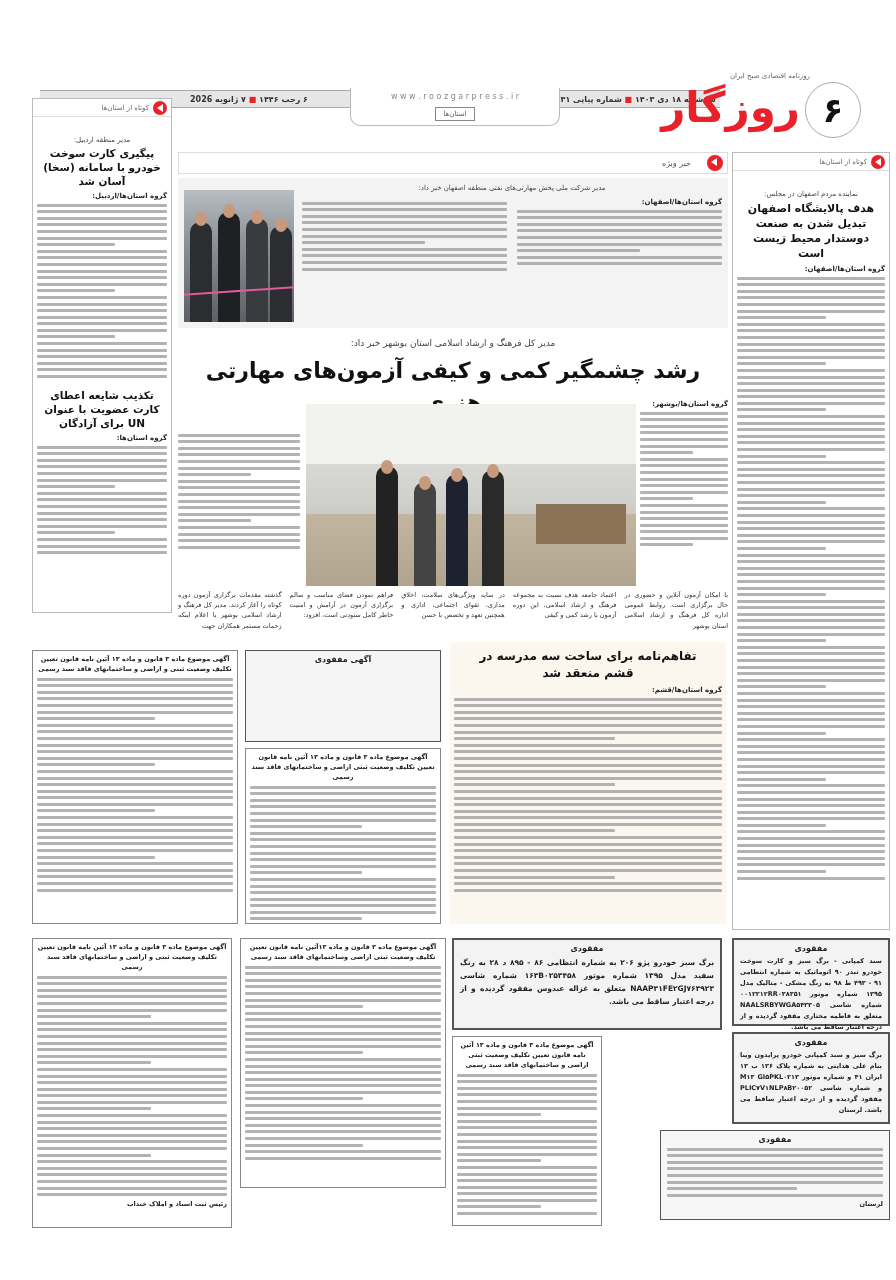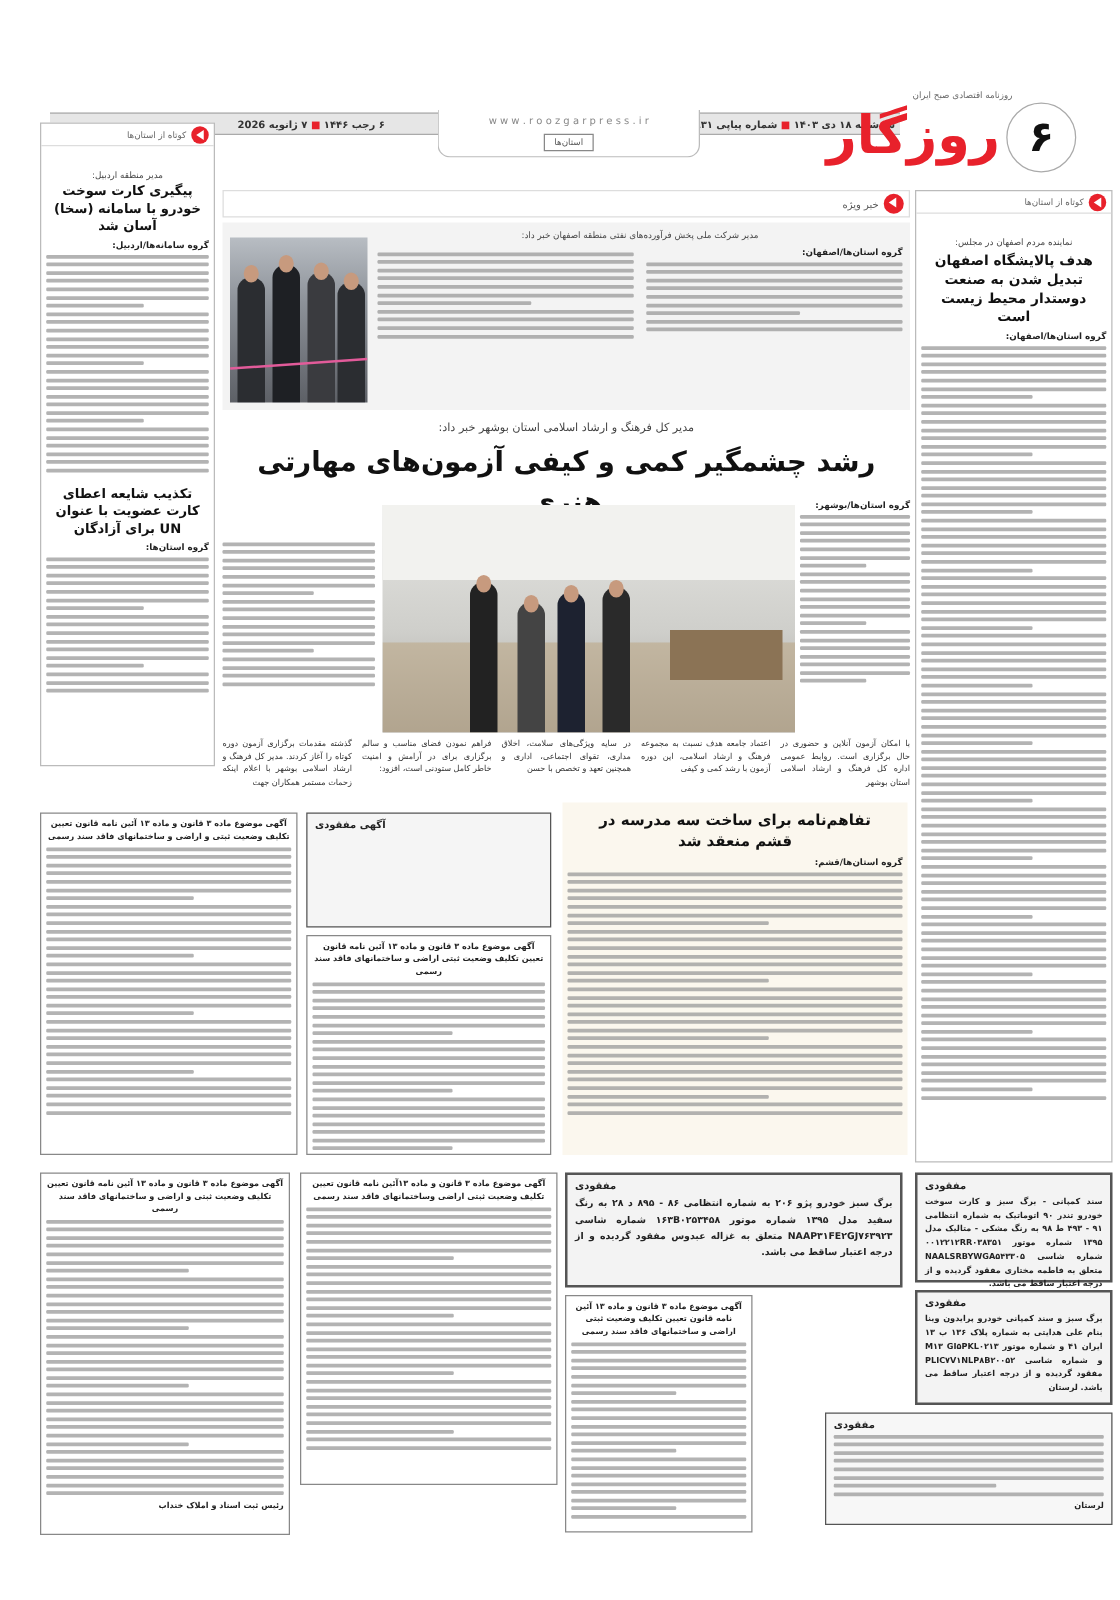--- a/index.html
+++ b/index.html
@@ -20,21 +20,21 @@
   .red-dot{width:14px;height:14px;border-radius:50%;background:#e8212b;display:inline-block;position:relative}
   .red-dot::after{content:"";position:absolute;left:4px;top:3px;border-right:6px solid #fff;border-top:4px solid transparent;border-bottom:4px solid transparent}
   .kicker{font-size:7px;color:#444;text-align:center;margin-top:19px}
   .htitle{font-weight:bold;text-align:center;color:#111}
   .source{font-size:7px;font-weight:bold;margin:4px 4px 2px 4px}
   
   .lines{margin:0 4px}
   .lines span{display:block;height:3px;background:#9a9a9a;margin:3.6px 0;border-radius:1px;opacity:.75}
   
   .ad{border:2px solid #555;background:#fff;padding:4px 6px}
-  .ad-title{font-size:8px;font-weight:bold;text-align:left;margin-bottom:3px}
+  .ad-title{font-size:8px;font-weight:bold;text-align:center;margin-bottom:3px}
   .ad-body{font-size:7.5px;font-weight:bold;line-height:13px;text-align:justify;color:#222}
   .photo{background:linear-gradient(180deg,#b8bdc3 0%,#8c9198 40%,#5d6066 100%);overflow:hidden}
   .person{position:absolute;bottom:0;width:22px;border-radius:10px 10px 0 0;background:#2b2d31}
   .head{position:absolute;width:12px;height:14px;border-radius:50%;background:#c79a7e}
 </style>
 </head>
 <body>
 
 <div class="abs" id="tagline">روزنامه اقتصادی صبح ایران</div>
 <div class="abs" id="hdr-bar">
@@ -156,21 +156,21 @@
     </div>
 </div>
 
 <div class="abs side-box" style="left:32px;top:98px;width:140px;height:515px">
   <div class="side-tab">
       <span class="red-dot"></span>
       <span>کوتاه از استان‌ها</span>
     </div>
   <div class="kicker">مدیر منطقه اردبیل:</div>
   <div class="htitle" style="font-size:10.5px;line-height:14px;margin:2px 6px">پیگیری کارت سوخت خودرو با سامانه (سخا) آسان شد</div>
-  <div class="source">گروه سامانه‌ها/اردبیل:</div>
+  <div class="source">گروه استان‌ها/اردبیل:</div>
   <div class="lines" id="ls-lines1">
       <span style="width: 100%; margin-right: auto;"></span>
       <span style="width: 100%; margin-right: auto;"></span>
       <span style="width: 100%; margin-right: auto;"></span>
       <span style="width: 100%; margin-right: auto;"></span>
       <span style="width: 100%; margin-right: auto;"></span>
       <span style="width: 100%; margin-right: auto;"></span>
       <span style="width: 60%; margin-right: auto;"></span>
       <span style="width: 100%; margin-right: auto;"></span>
       <span style="width: 100%; margin-right: auto;"></span>
@@ -209,38 +209,38 @@
       <span style="width: 100%; margin-right: auto;"></span>
       <span style="width: 100%; margin-right: auto;"></span>
       <span style="width: 100%; margin-right: auto;"></span>
       <span style="width: 60%; margin-right: auto;"></span>
       <span style="width: 100%; margin-right: auto;"></span>
       <span style="width: 100%; margin-right: auto;"></span>
       <span style="width: 100%; margin-right: auto;"></span>
     </div>
 </div>
 
-<div class="abs" style="left:178px;top:152px;width:550px;height:22px;border:1px solid #ddd;display:flex;align-items:center;gap:4px;padding-right:4px;font-size:8px;color:#555">
+<div class="abs" style="left:178px;top:152px;width:550px;height:22px;border:1px solid #ddd;display:flex;align-items:center;gap:16px;padding-right:4px;font-size:8px;color:#555">
   <span class="red-dot" style="width:16px;height:16px"></span>
     <span>خبر ویژه</span>
 </div>
 <div class="abs" style="left:178px;top:178px;width:550px;height:150px;background:#f3f3f3">
   <div class="abs photo" style="left:6px;top:12px;width:110px;height:132px">
     <div class="person" style="left:6px;height:100px"></div>
       <div class="head" style="left:11px;top:22px"></div>
     <div class="person" style="left:34px;height:110px;background:#1e2024"></div>
       <div class="head" style="left:39px;top:14px"></div>
     <div class="person" style="left:62px;height:104px;background:#3a3b3f"></div>
       <div class="head" style="left:67px;top:20px"></div>
     <div class="person" style="left:86px;height:96px"></div>
       <div class="head" style="left:91px;top:28px"></div>
     <div style="position:absolute;left:0;top:100px;width:110px;height:2px;background:#e25b9a;transform:rotate(-4deg)"></div>
   </div>
   <div class="abs" style="right:6px;top:6px;width:420px">
-    <div class="kicker" style="margin-top:0">مدیر شرکت ملی پخش فرآورده‌های نفتی منطقه اصفهان خبر داد:</div>
+    <div class="kicker" style="margin-top:0">مدیر شرکت ملی پخش مهارتی‌های نفتی منطقه اصفهان خبر داد:</div>
     <div style="display:flex;gap:10px;margin-top:6px">
       <div style="flex:1">
         <div class="source" style="margin:0 0 2px">گروه استان‌ها/اصفهان:</div>
         <div class="lines" style="margin:0" id="sn-lines1">
             <span style="width: 100%; margin-right: auto;"></span>
             <span style="width: 100%; margin-right: auto;"></span>
             <span style="width: 100%; margin-right: auto;"></span>
             <span style="width: 100%; margin-right: auto;"></span>
             <span style="width: 100%; margin-right: auto;"></span>
             <span style="width: 100%; margin-right: auto;"></span>
@@ -328,21 +328,21 @@
       <span style="width: 100%; margin-right: auto;"></span>
       <span style="width: 60%; margin-right: auto;"></span>
       <span style="width: 100%; margin-right: auto;"></span>
       <span style="width: 100%; margin-right: auto;"></span>
       <span style="width: 100%; margin-right: auto;"></span>
       <span style="width: 100%; margin-right: auto;"></span>
     </div>
 </div>
 <div class="abs" style="left:178px;top:590px;width:550px;display:flex;flex-direction:row-reverse;gap:8px">
   <div class="txt" style="flex:1">گذشته مقدمات برگزاری آزمون دوره کوتاه را آغاز کردند. مدیر کل فرهنگ و ارشاد اسلامی بوشهر با اعلام اینکه زحمات مستمر همکاران جهت</div>
-  <div class="txt" style="flex:1">فراهم نمودن فضای مناسب و سالم برگزاری برای در آرامش و امنیت خاطر کامل ستودنی است، افزود:</div>
+  <div class="txt" style="flex:1">فراهم نمودن فضای مناسب و سالم برگزاری آزمون در آرامش و امنیت خاطر کامل ستودنی است، افزود:</div>
   <div class="txt" style="flex:1">در سایه ویژگی‌های سلامت، اخلاق مداری، تقوای اجتماعی، اداری و همچنین تعهد و تخصص با حسن</div>
   <div class="txt" style="flex:1">اعتماد جامعه هدف نسبت به مجموعه فرهنگ و ارشاد اسلامی، این دوره آزمون با رشد کمی و کیفی</div>
   <div class="txt" style="flex:1">با امکان آزمون آنلاین و حضوری در حال برگزاری است. روابط عمومی اداره کل فرهنگ و ارشاد اسلامی استان بوشهر</div>
 </div>
 
 <div class="abs" style="left:450px;top:642px;width:276px;height:282px;background:#fbf7ee">
   <div class="htitle" style="font-size:12px;line-height:17px;margin:6px 20px 0">تفاهم‌نامه برای ساخت سه مدرسه در قشم منعقد شد</div>
   <div class="source">گروه استان‌ها/قشم:</div>
   <div class="lines" id="qs-lines">
       <span style="width: 100%; margin-right: auto;"></span>

